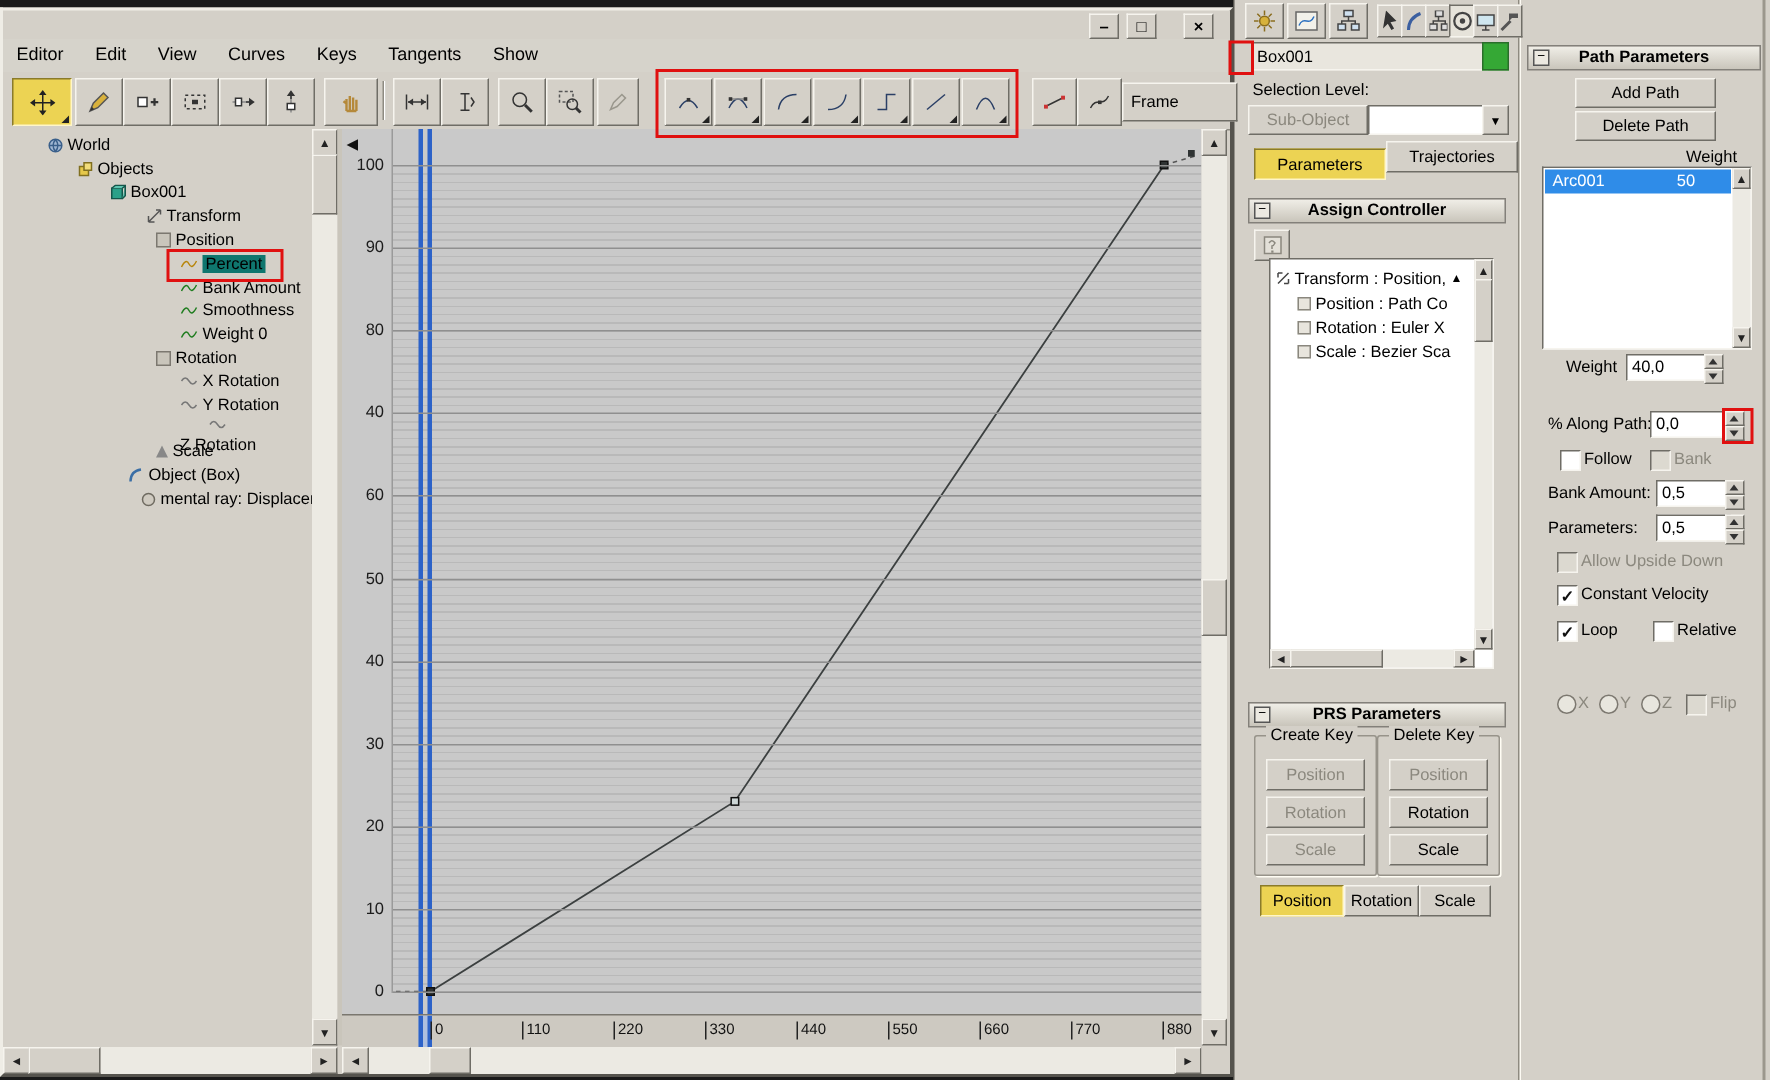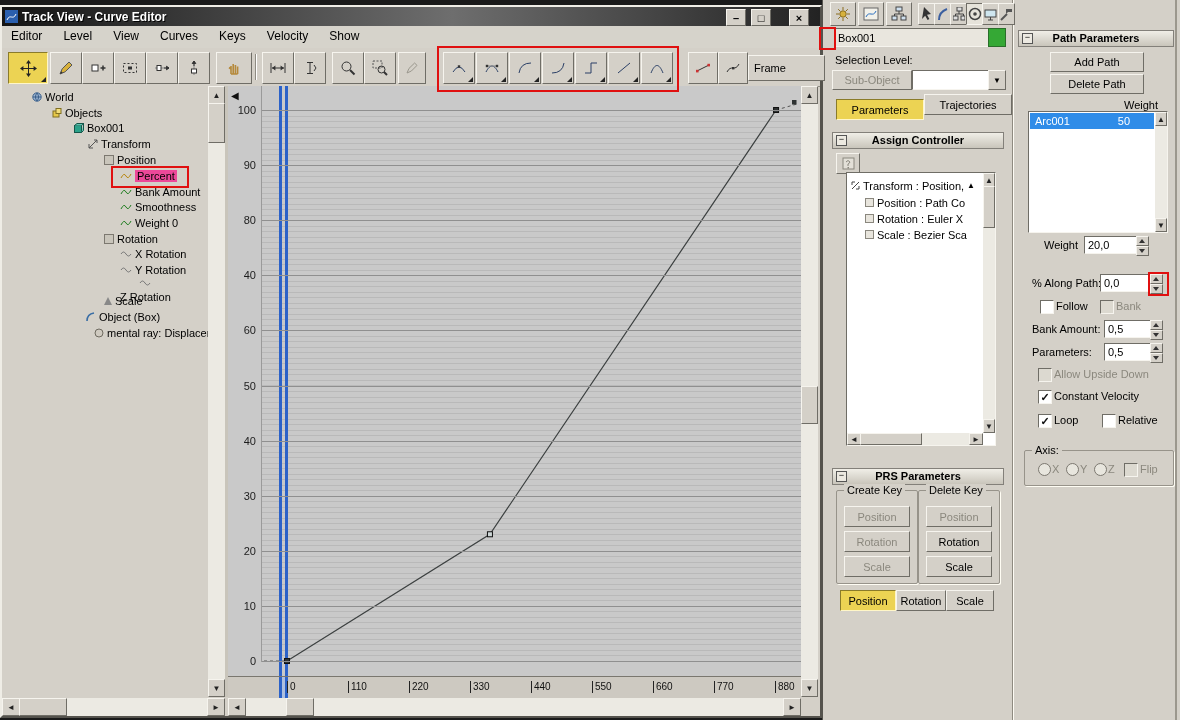--- a/index.html
+++ b/index.html
@@ -238,21 +238,21 @@
       <span style="margin-left:48px;">50</span>
     </div>
     <div class="sbar" style="right:0;top:0;width:12px;bottom:0;">
       <div class="sbtn" style="top:0;left:0;right:0;height:12px;">▲</div>
       <div class="sbtn" style="bottom:0;left:0;right:0;height:12px;">▼</div>
     </div>
   </div>
 
   <div class="lbl" style="left:1044px;top:239px;">Weight</div>
   <div class="fld" style="left:1084px;top:236px;width:48px;height:16px;">
-      <span>20,0</span>
+      <span>40,0</span>
     </div>
   <div class="spin" style="left:1136px;top:236px;">
       <i class="su"></i>
       <i class="sd"></i>
     </div>
 
   <div class="lbl" style="left:1032px;top:277px;">% Along Path:</div>
   <div class="fld" style="left:1100px;top:274px;width:46px;height:16px;">
       <span>0,0</span>
     </div>
@@ -300,62 +300,50 @@
 
   <div class="chk" style="left:1038px;top:414px;">
       <span>✓</span>
     </div>
   <div class="lbl" style="left:1054px;top:414px;">Loop</div>
   <div class="chk" style="left:1102px;top:414px;">
       <span></span>
     </div>
   <div class="lbl" style="left:1118px;top:414px;">Relative</div>
 
-  <div class="grp" style="left:1024px;top:450px;width:148px;height:34px;">
-    <span class="glabel">Axis:</span>
-  </div>
   <div class="radio" style="left:1038px;top:463px;"></div>
   <div class="lbl dis" style="left:1052px;top:463px;">X</div>
   <div class="radio" style="left:1066px;top:463px;"></div>
   <div class="lbl dis" style="left:1080px;top:463px;">Y</div>
   <div class="radio" style="left:1094px;top:463px;"></div>
   <div class="lbl dis" style="left:1108px;top:463px;">Z</div>
   <div class="chk dis" style="left:1124px;top:463px;">
       <span></span>
     </div>
   <div class="lbl dis" style="left:1140px;top:463px;">Flip</div>
 
   <div class="abs" style="left:0;top:5px;width:822px;height:713px;background:#d4d0c8;border:2px solid;border-color:#efede6 #55534d #55534d #efede6;box-sizing:border-box;"></div>
 
-  <div class="abs" style="left:2px;top:7px;width:818px;height:19px;background:linear-gradient(90deg,#141414,#6e6e6e 55%,#232323);display:flex;align-items:center;">
-    <span style="margin:0 4px 0 3px;">
-      <svg width="13" height="13">
-          <rect width="13" height="13" fill="#2a5fae"></rect>
-          <path d="M2 10 C5 3 8 11 11 4" stroke="#fff" fill="none"></path>
-        </svg>
-    </span>
-    <span style="color:#fff;font-weight:bold;font-size:12px;text-shadow:1px 1px 0 #000;">Track View - Curve Editor</span>
-  </div>
   <div class="btn abs" style="left:726px;top:9px;width:18px;height:15px;font-weight:bold;">
       <span>–</span>
     </div>
   <div class="btn abs" style="left:751px;top:9px;width:18px;height:15px;">
       <span>□</span>
     </div>
   <div class="btn abs" style="left:789px;top:9px;width:18px;height:15px;font-weight:bold;">
       <span>×</span>
     </div>
 
   <div class="abs" style="left:2px;top:26px;width:818px;height:22px;background:#d6d3cb;border-bottom:1px solid #9a968c;">
     <span class="menu-item">Editor</span>
-    <span class="menu-item">Level</span>
+    <span class="menu-item">Edit</span>
     <span class="menu-item">View</span>
     <span class="menu-item">Curves</span>
     <span class="menu-item">Keys</span>
-    <span class="menu-item">Velocity</span>
+    <span class="menu-item">Tangents</span>
     <span class="menu-item">Show</span>
   </div>
 
   <div class="abs" style="left:2px;top:48px;width:818px;height:38px;background:#d4d0c8;border-bottom:1px solid #8e8b82;"></div>
 
   <div class="tbtn pressed" style="left:8px;width:38px;">
     <svg width="17" height="17">
         <path d="M8.5 2v13M2 8.5h13" stroke="#222"></path>
         <path d="M8.5 0l2.5 3.4h-5zM8.5 17l2.5-3.4h-5zM0 8.5l3.4-2.5v5zM17 8.5l-3.4-2.5v5z" fill="#222"></path>
       </svg>
@@ -511,36 +499,36 @@
         </svg>
       <span>Objects</span>
     </div>
     <div class="trow" style="left:72px;top:34px;">
       <svg class="tico" width="10" height="10">
           <rect x="0.5" y="2.5" width="7" height="7" fill="#2aa189" stroke="#14564a"></rect>
           <path d="M0.5 2.5L3 0.5h7L7.5 2.5M9.5 0.5v7L7.5 9.5" fill="#5ec4b0" stroke="#14564a"></path>
         </svg>
       <span>Box001</span>
     </div>
-    <div class="trow" style="left:86px;top:50px;">
+    <div class="trow" style="left:96px;top:50px;">
       <svg class="tico" width="10" height="10">
           <path d="M1 9L9 1M1 9h4M1 9V5" stroke="#555" fill="none"></path>
           <path d="M9 1H6M9 1v3" stroke="#555" fill="none"></path>
         </svg>
       <span>Transform</span>
     </div>
     <div class="trow" style="left:102px;top:66px;">
       <span class="tico" style="width:8px;height:8px;background:#c9c5bb;border:1px solid #7c7870;"></span>
       <span>Position</span>
     </div>
     <div class="trow" style="left:118px;top:82px;">
       <svg class="tico" width="12" height="10">
           <path d="M1 7 Q4 1 6 5 T11 3" stroke="#b8860b" fill="none"></path>
         </svg>
-      <span style="background:#ec4899;padding:0 2px;">Percent</span>
+      <span style="background:#0f766e;padding:0 2px;">Percent</span>
     </div>
     <div class="trow" style="left:118px;top:98px;">
       <svg class="tico" width="12" height="10">
           <path d="M1 7 Q4 1 6 5 T11 3" stroke="#1f7d1f" fill="none"></path>
         </svg>
       <span>Bank Amount</span>
     </div>
     <div class="trow" style="left:118px;top:113px;">
       <svg class="tico" width="12" height="10">
           <path d="M1 7 Q4 1 6 5 T11 3" stroke="#1f7d1f" fill="none"></path>

